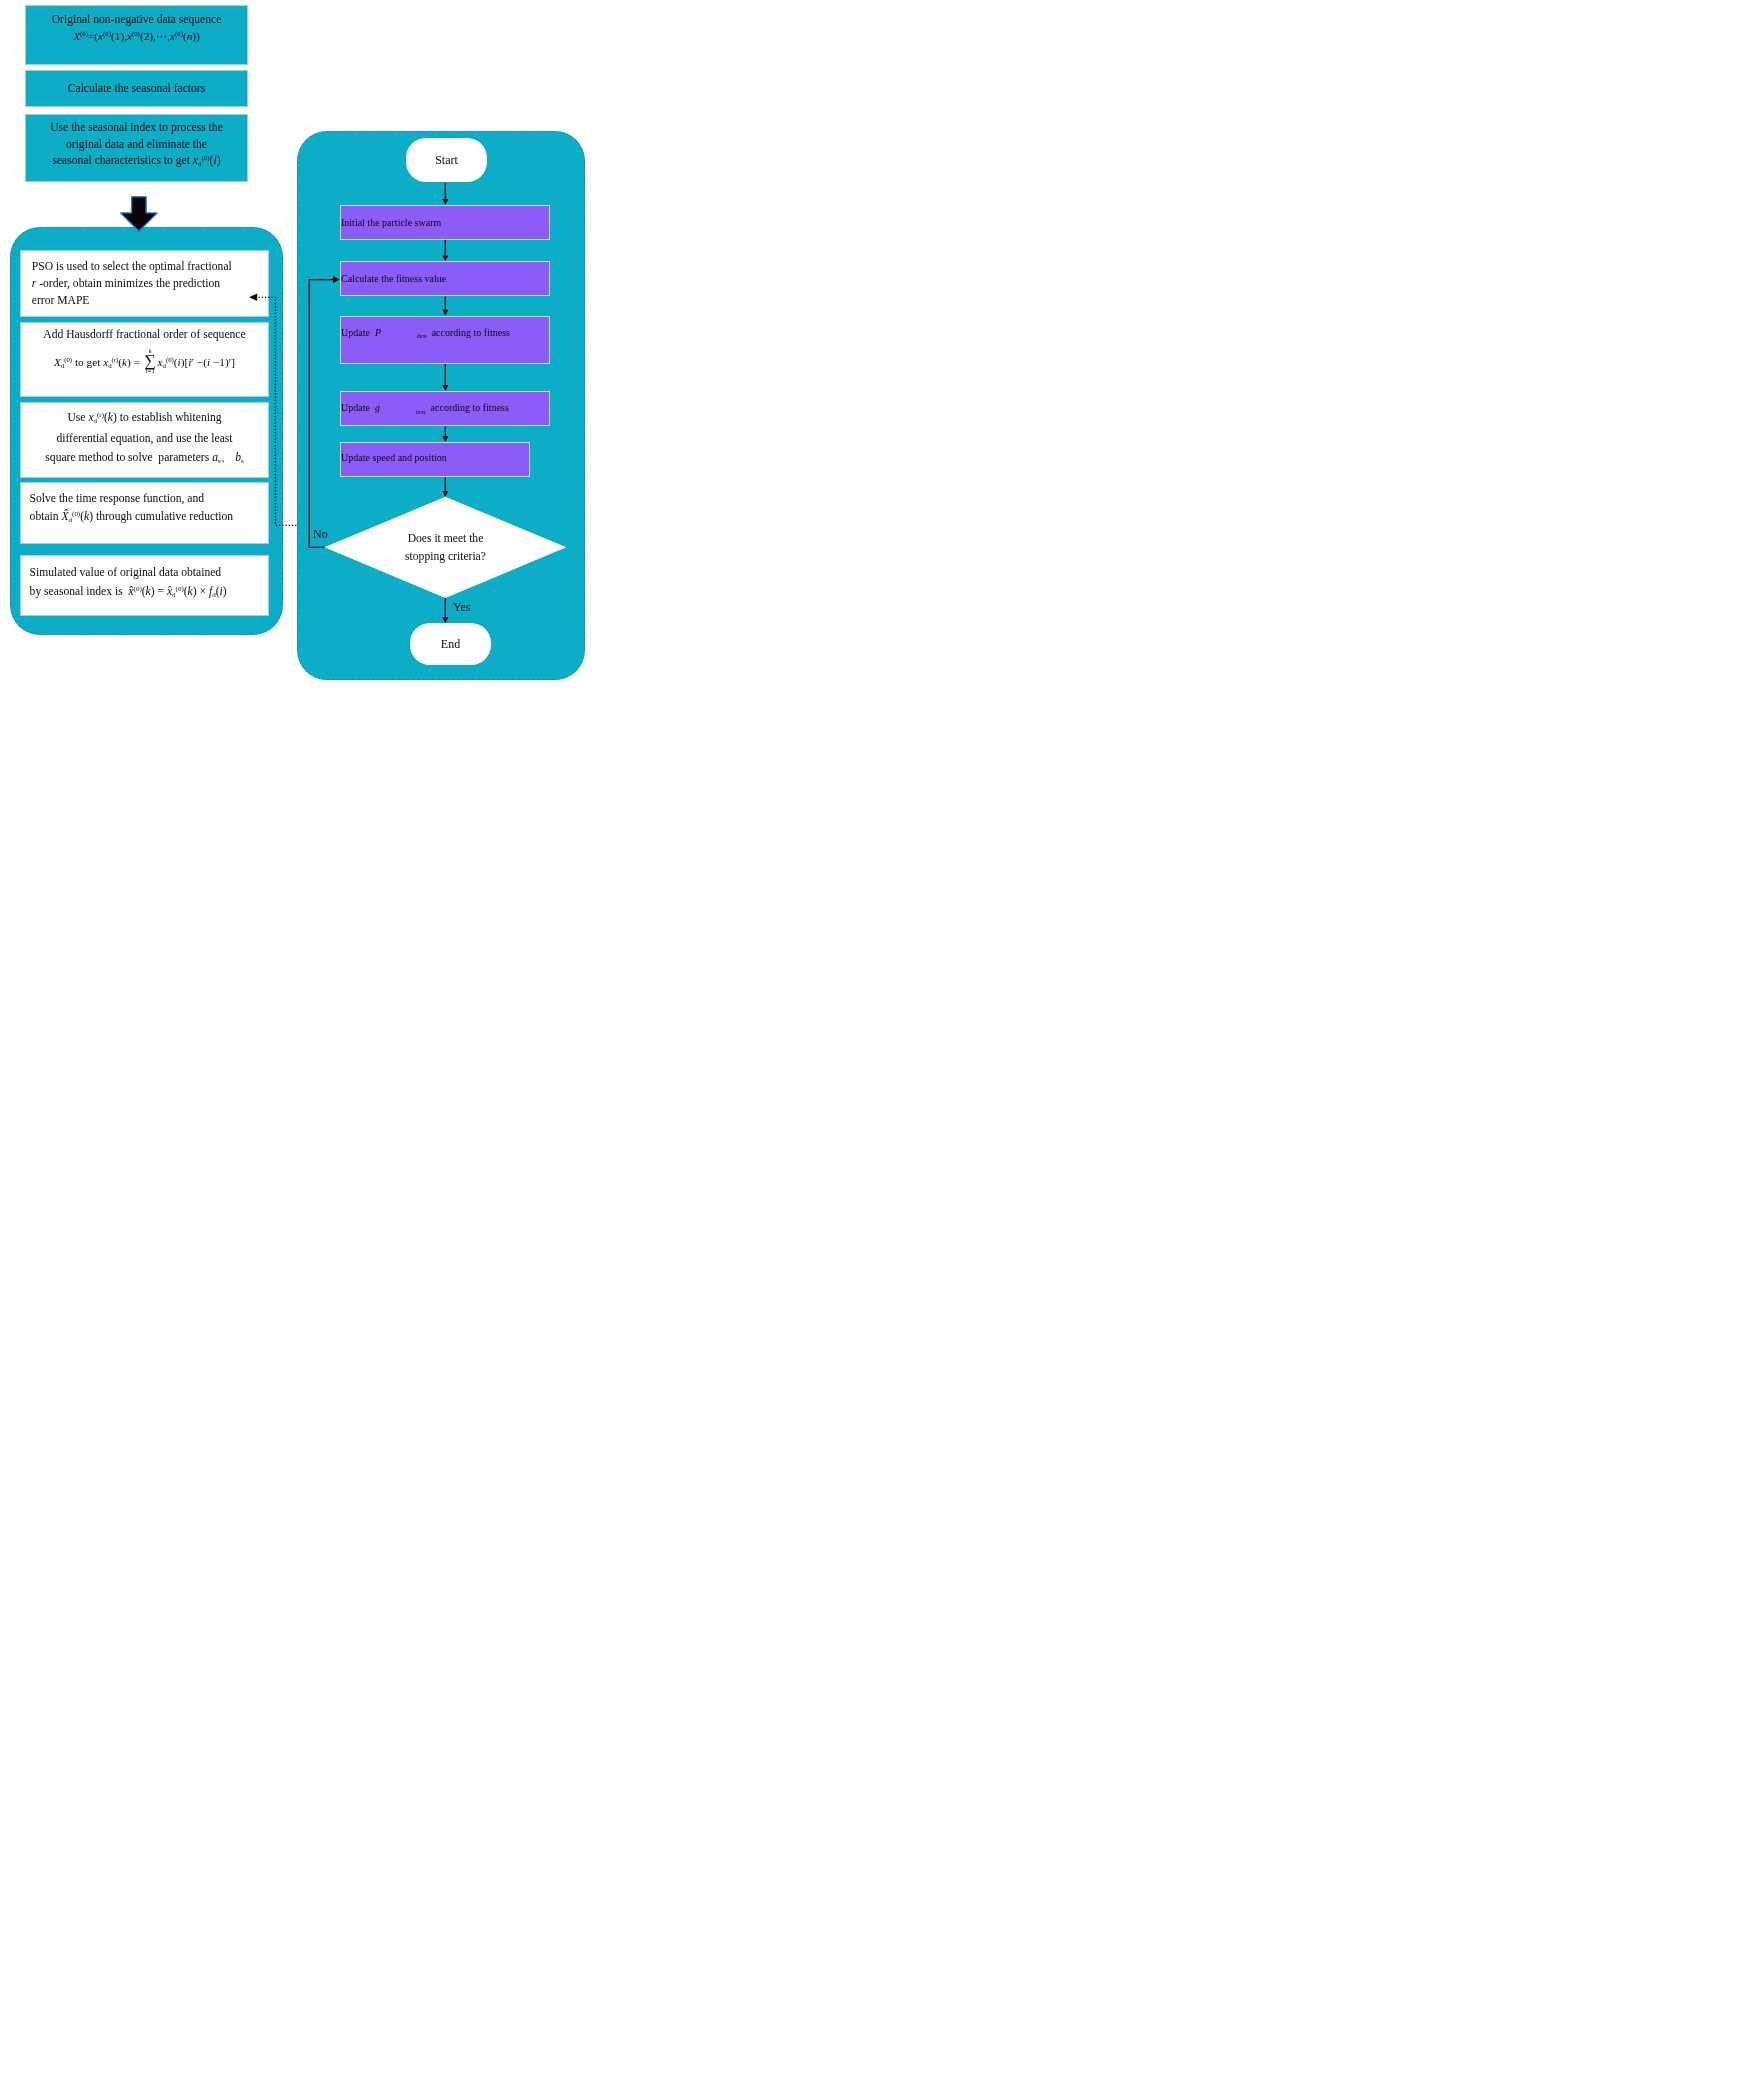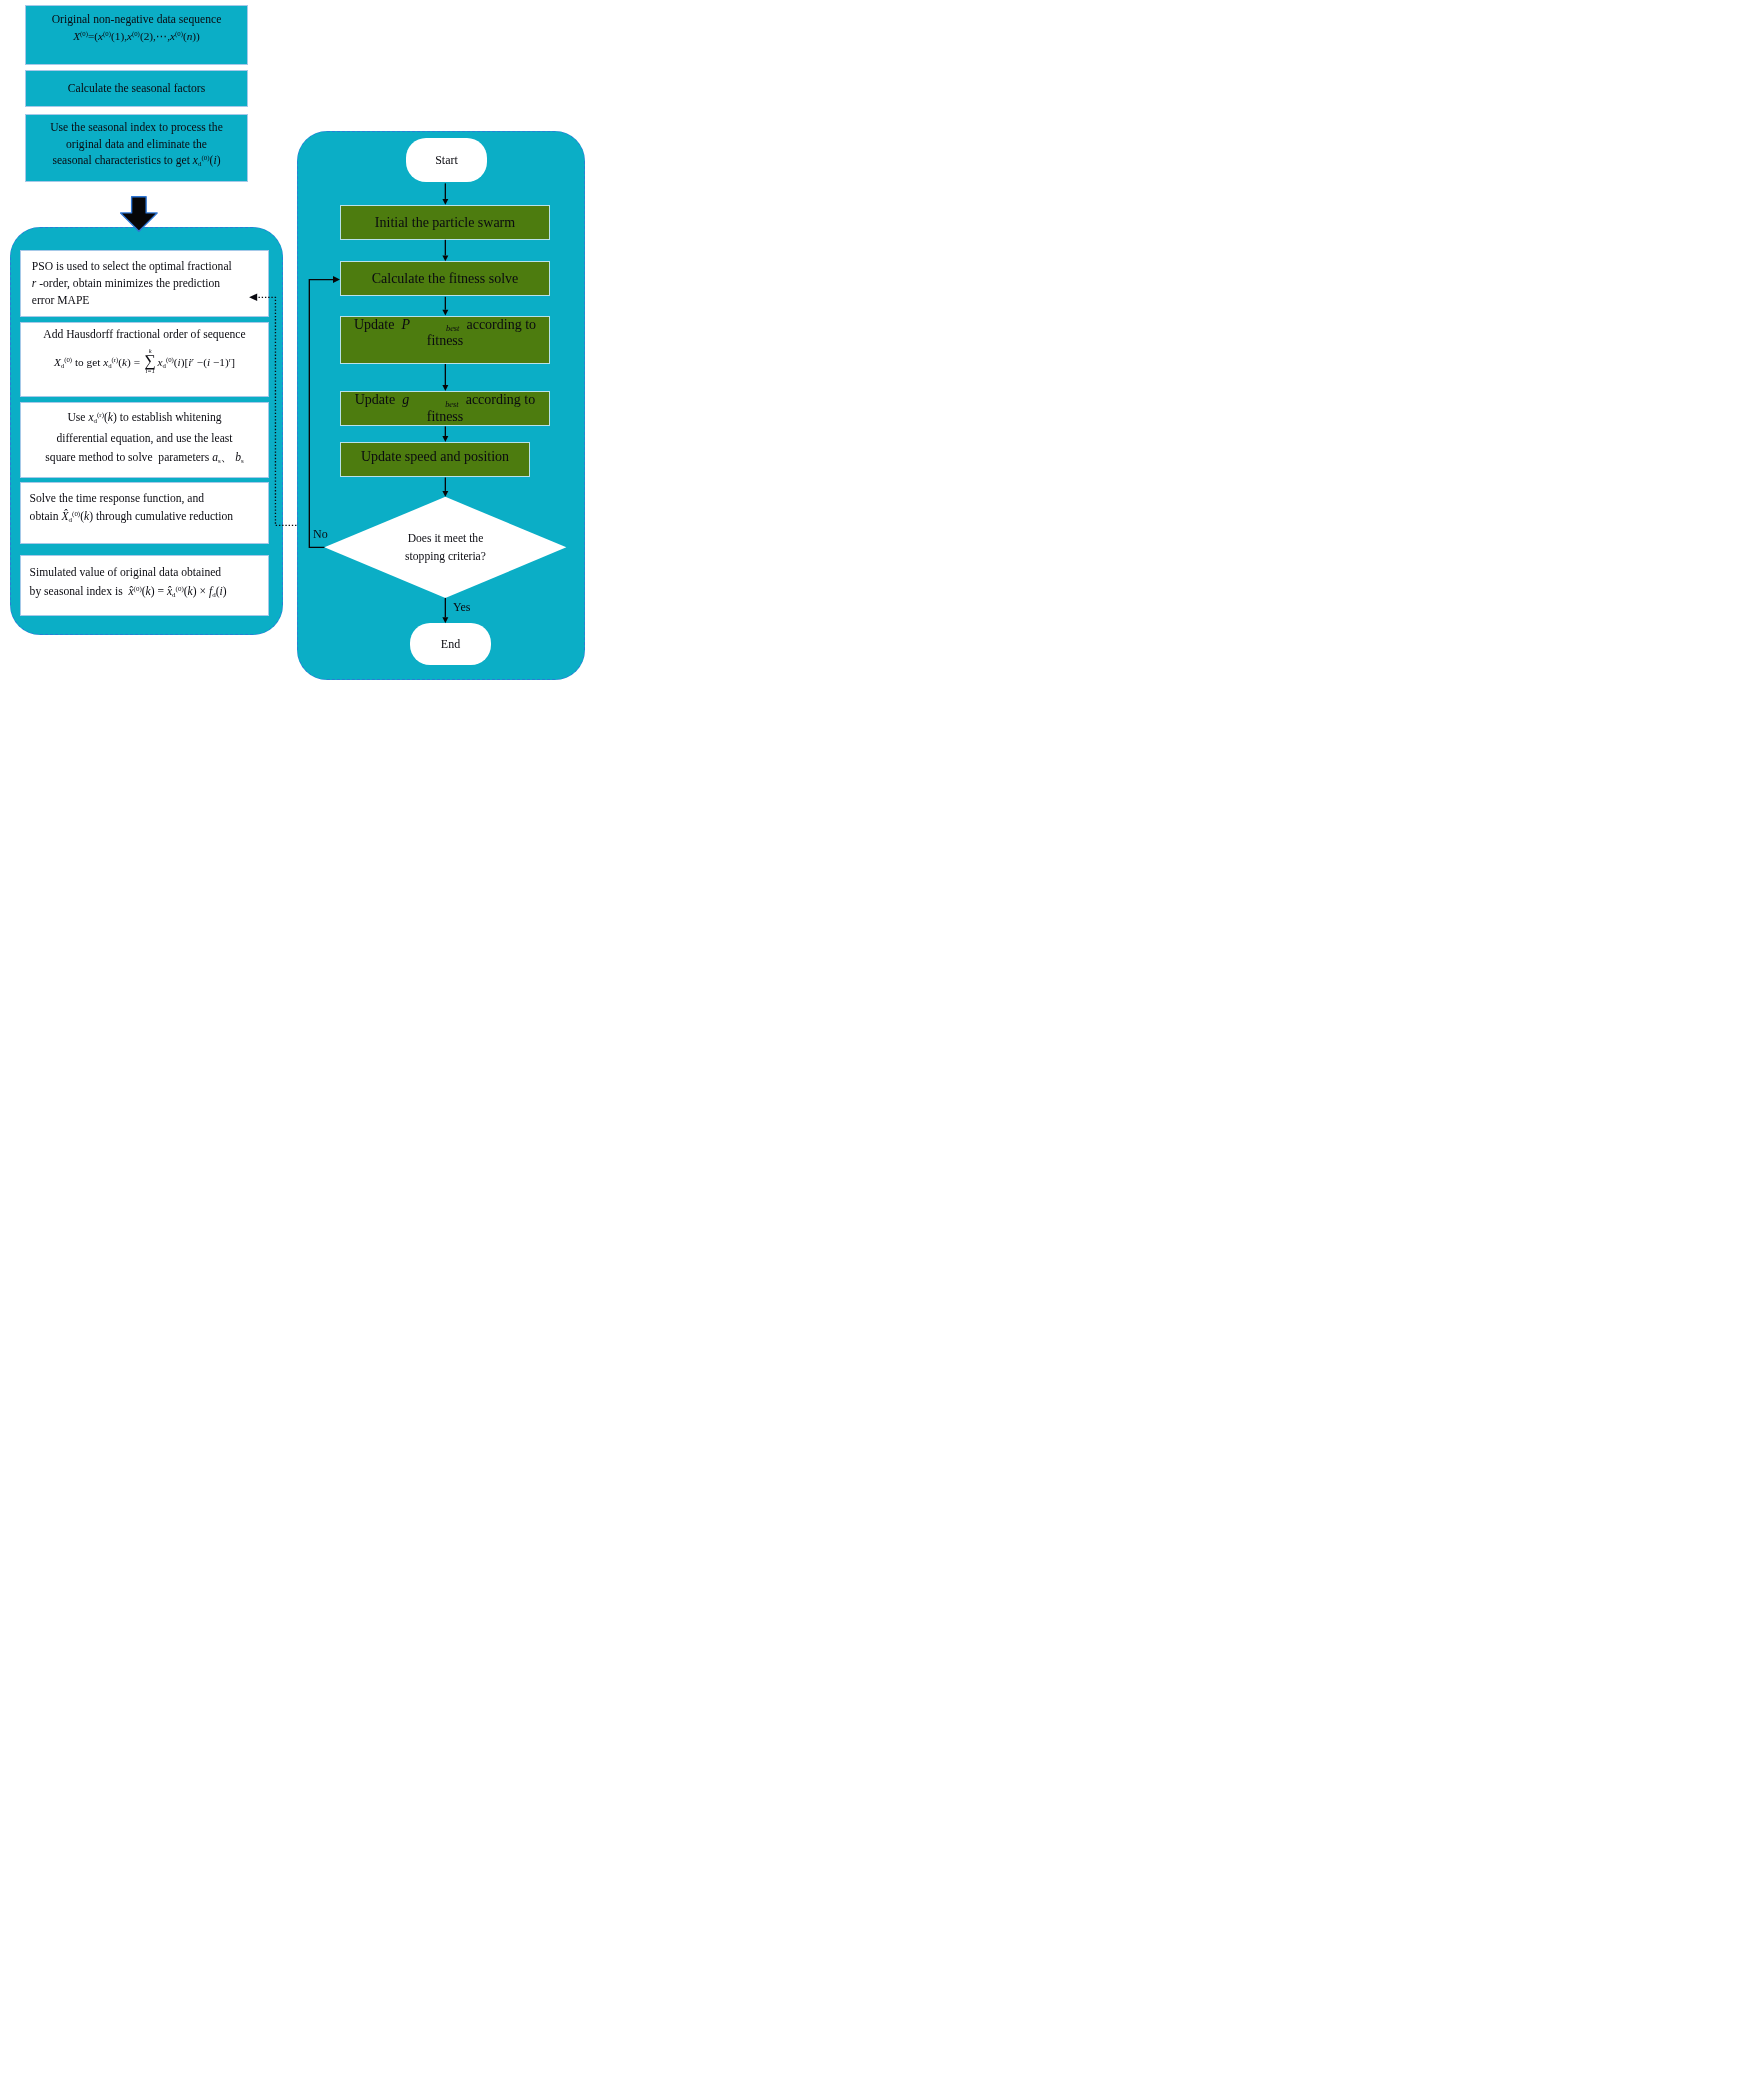--- a/index.html
+++ b/index.html
@@ -20,23 +20,23 @@
   }
   .panel{
     position:absolute;background:var(--teal);border:1.6px dashed var(--dashblue);
     border-radius:30px;box-sizing:border-box;z-index:1;
   }
   .whitebox{
     position:absolute;background:#ffffff;border:1.1px solid var(--boxborder);
     box-sizing:border-box;z-index:2;
   }
   .rnode{
-    position:absolute;background:#4d7c0f;border:1.1px solid #b9e2ea;box-sizing:border-box;
-    display:flex;align-items:center;justify-content:center;text-align:center;
-    font-size:14px;z-index:2;
+    position:absolute;background:#8b5cf6;border:1.1px solid #b9e2ea;box-sizing:border-box;
+    display:flex;align-items:center;justify-content:flex-start;text-align:center;
+    font-size:10px;z-index:2;
   }
   .terminal{
     position:absolute;background:#ffffff;border-radius:20px;box-sizing:border-box;
     display:flex;align-items:center;justify-content:center;font-size:12px;z-index:2;
   }
   .tline{white-space:pre-wrap;}
   .label{position:absolute;z-index:6;font-size:12px;}
   
   .tk-t{font-style:normal;}
   .tk-i{font-style:italic;}
@@ -103,21 +103,21 @@
 
   <div class="terminal" style="left:406px;top:138px;width:81px;height:44px;">
     <span class="tline">Start</span>
   </div>
 
   <div class="rnode" style="left:340px;top:205px;width:210px;height:35px;">
     <span class="tline">Initial the particle swarm</span>
   </div>
 
   <div class="rnode" style="left:340px;top:261px;width:210px;height:35px;">
-    <span class="tline">Calculate the fitness solve</span>
+    <span class="tline">Calculate the fitness value</span>
   </div>
 
   <div class="rnode" style="left:340px;top:316px;width:210px;height:48px;padding-bottom:14px;">
     <span class="tline"><span class="tk-t">Update  </span><span class="tk-i">P</span><span class="tk-isub">best</span><span class="tk-t">  according to fitness</span></span>
   </div>
 
   <div class="rnode" style="left:340px;top:391px;width:210px;height:35px;">
     <span class="tline"><span class="tk-t">Update  </span><span class="tk-i">g</span><span class="tk-isub">best</span><span class="tk-t">  according to fitness</span></span>
   </div>
 

